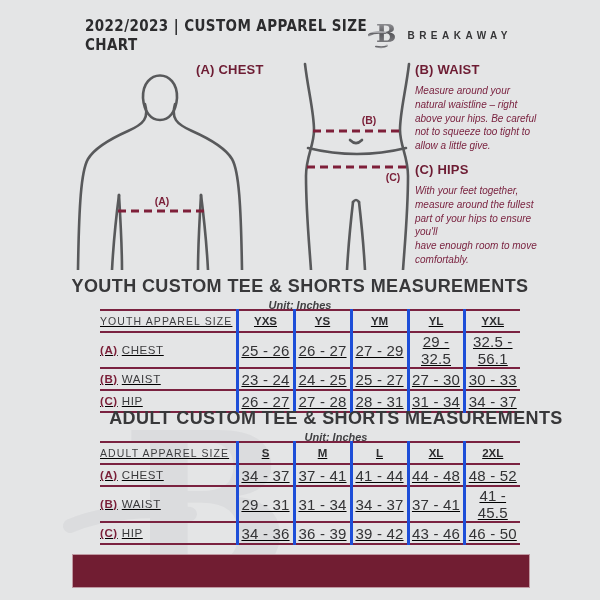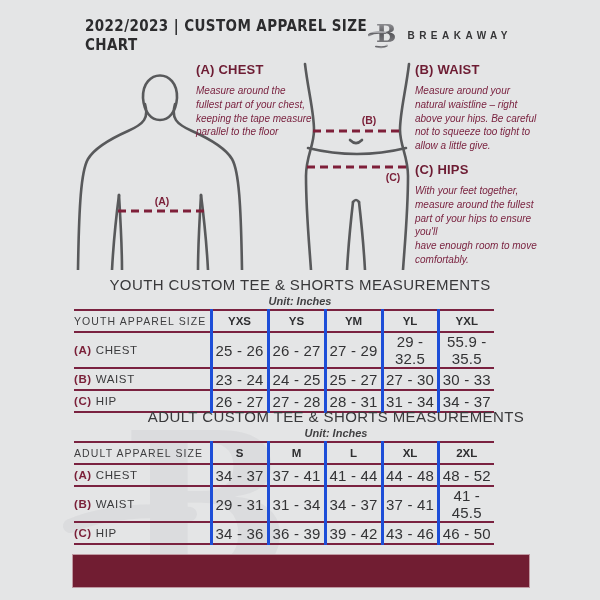--- a/index.html
+++ b/index.html
@@ -34,27 +34,27 @@
   .mdesc p{
     margin:0;font-style:italic;font-size:10px;line-height:1.38;
     color:#7a2340;font-weight:500;white-space:pre-line;
   }
   .d-chest{left:196px;top:62px;width:118px;}
   .d-waist{left:415px;top:62px;width:124px;}
   .d-hips{left:415px;top:162px;width:124px;}
 
   
   .sec-title{position:absolute;left:0;width:600px;text-align:center;z-index:2;}
-  .sec-title .t{font-size:15px;font-weight:400;color:#38383a;letter-spacing:.4px;}
+  .sec-title .t{font-size:18px;font-weight:700;color:#38383a;letter-spacing:.4px;}
   .sec-title .u{font-size:11px;font-style:italic;font-weight:600;color:#414143;margin-top:2px;}
 
   
   table.szt{
-    position:absolute;left:74px;width:420px;border-collapse:collapse;
-    table-layout:fixed;z-index:2;
+    position:absolute;left:100px;width:420px;border-collapse:collapse;
+    table-layout:fixed;z-index:2;text-decoration:underline;
   }
   table.szt tr{height:22px;}
   table.szt th, table.szt td{
     padding:0;border-top:2px solid #7a2240;vertical-align:middle;
   }
   table.szt{border-bottom:2px solid #7a2240;}
   table.szt .v{border-left:3px solid #1d4ed8;}
   th.colhead{font-size:11.5px;font-weight:700;color:#2f2f31;text-align:center;}
   th.lblhead{
     font-size:10.5px;font-weight:500;color:#3e3e40;text-align:left;
@@ -137,21 +137,20 @@
       <path d="M60,146 Q63,142 66,146"></path>
     </g>
     <line x1="20" y1="75" x2="108" y2="75" stroke="#7e1f39" stroke-width="3" stroke-dasharray="8 5"></line>
     <text x="76" y="68" text-anchor="middle" font-family="Liberation Sans, sans-serif" font-size="10.5" font-weight="bold" fill="#7a1f38">(B)</text>
     <line x1="14" y1="111" x2="114" y2="111" stroke="#7e1f39" stroke-width="3" stroke-dasharray="8 5"></line>
     <text x="100" y="125" text-anchor="middle" font-family="Liberation Sans, sans-serif" font-size="10.5" font-weight="bold" fill="#7a1f38">(C)</text>
   </svg>
 
   <div class="mdesc d-chest">
     <h3>(A) CHEST</h3>
-    <p>Measure around the fullest part of your chest, keeping the tape measure parallel to the floor</p>
   </div>
   <div class="mdesc d-waist">
     <h3>(B) WAIST</h3>
     <p>Measure around your natural waistline – right above your hips. Be careful not to squeeze too tight to allow a little give.</p>
   </div>
   <div class="mdesc d-hips">
     <h3>(C) HIPS</h3>
     <p>With your feet together, measure around the fullest part of your hips to ensure you'll
 have enough room to move comfortably.</p>
   </div>
@@ -178,21 +177,21 @@
       <th class="colhead v">YM</th>
       <th class="colhead v">YL</th>
       <th class="colhead v">YXL</th>
     </tr>
     <tr>
       <td class="lab"><span class="pfx">(A)</span><span>CHEST</span></td>
       <td class="val v">25 - 26</td>
       <td class="val v">26 - 27</td>
       <td class="val v">27 - 29</td>
       <td class="val v">29 - 32.5</td>
-      <td class="val v">55.9 - 35.5</td>
+      <td class="val v">32.5 - 56.1</td>
     </tr>
     <tr>
       <td class="lab"><span class="pfx">(B)</span><span>WAIST</span></td>
       <td class="val v">23 - 24</td>
       <td class="val v">24 - 25</td>
       <td class="val v">25 - 27</td>
       <td class="val v">27 - 30</td>
       <td class="val v">30 - 33</td>
     </tr>
     <tr>

